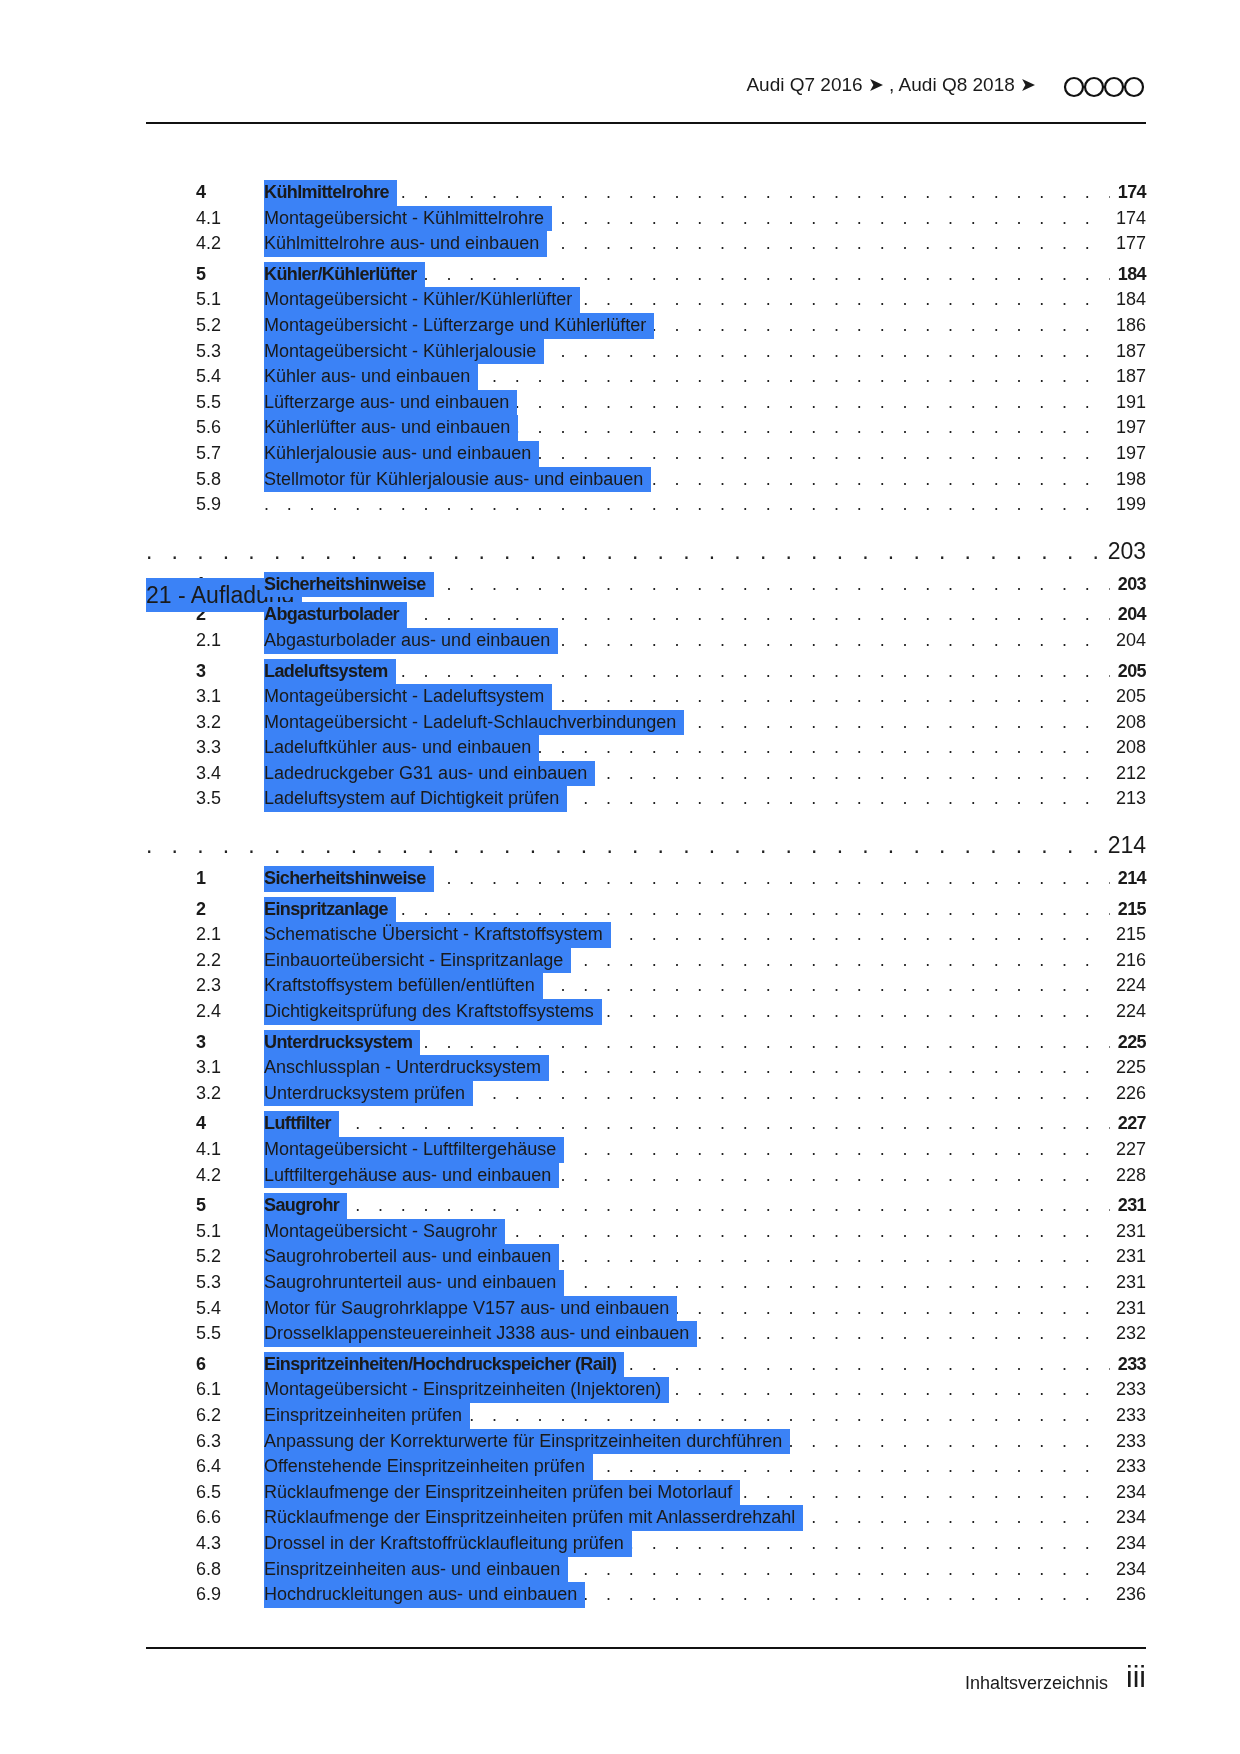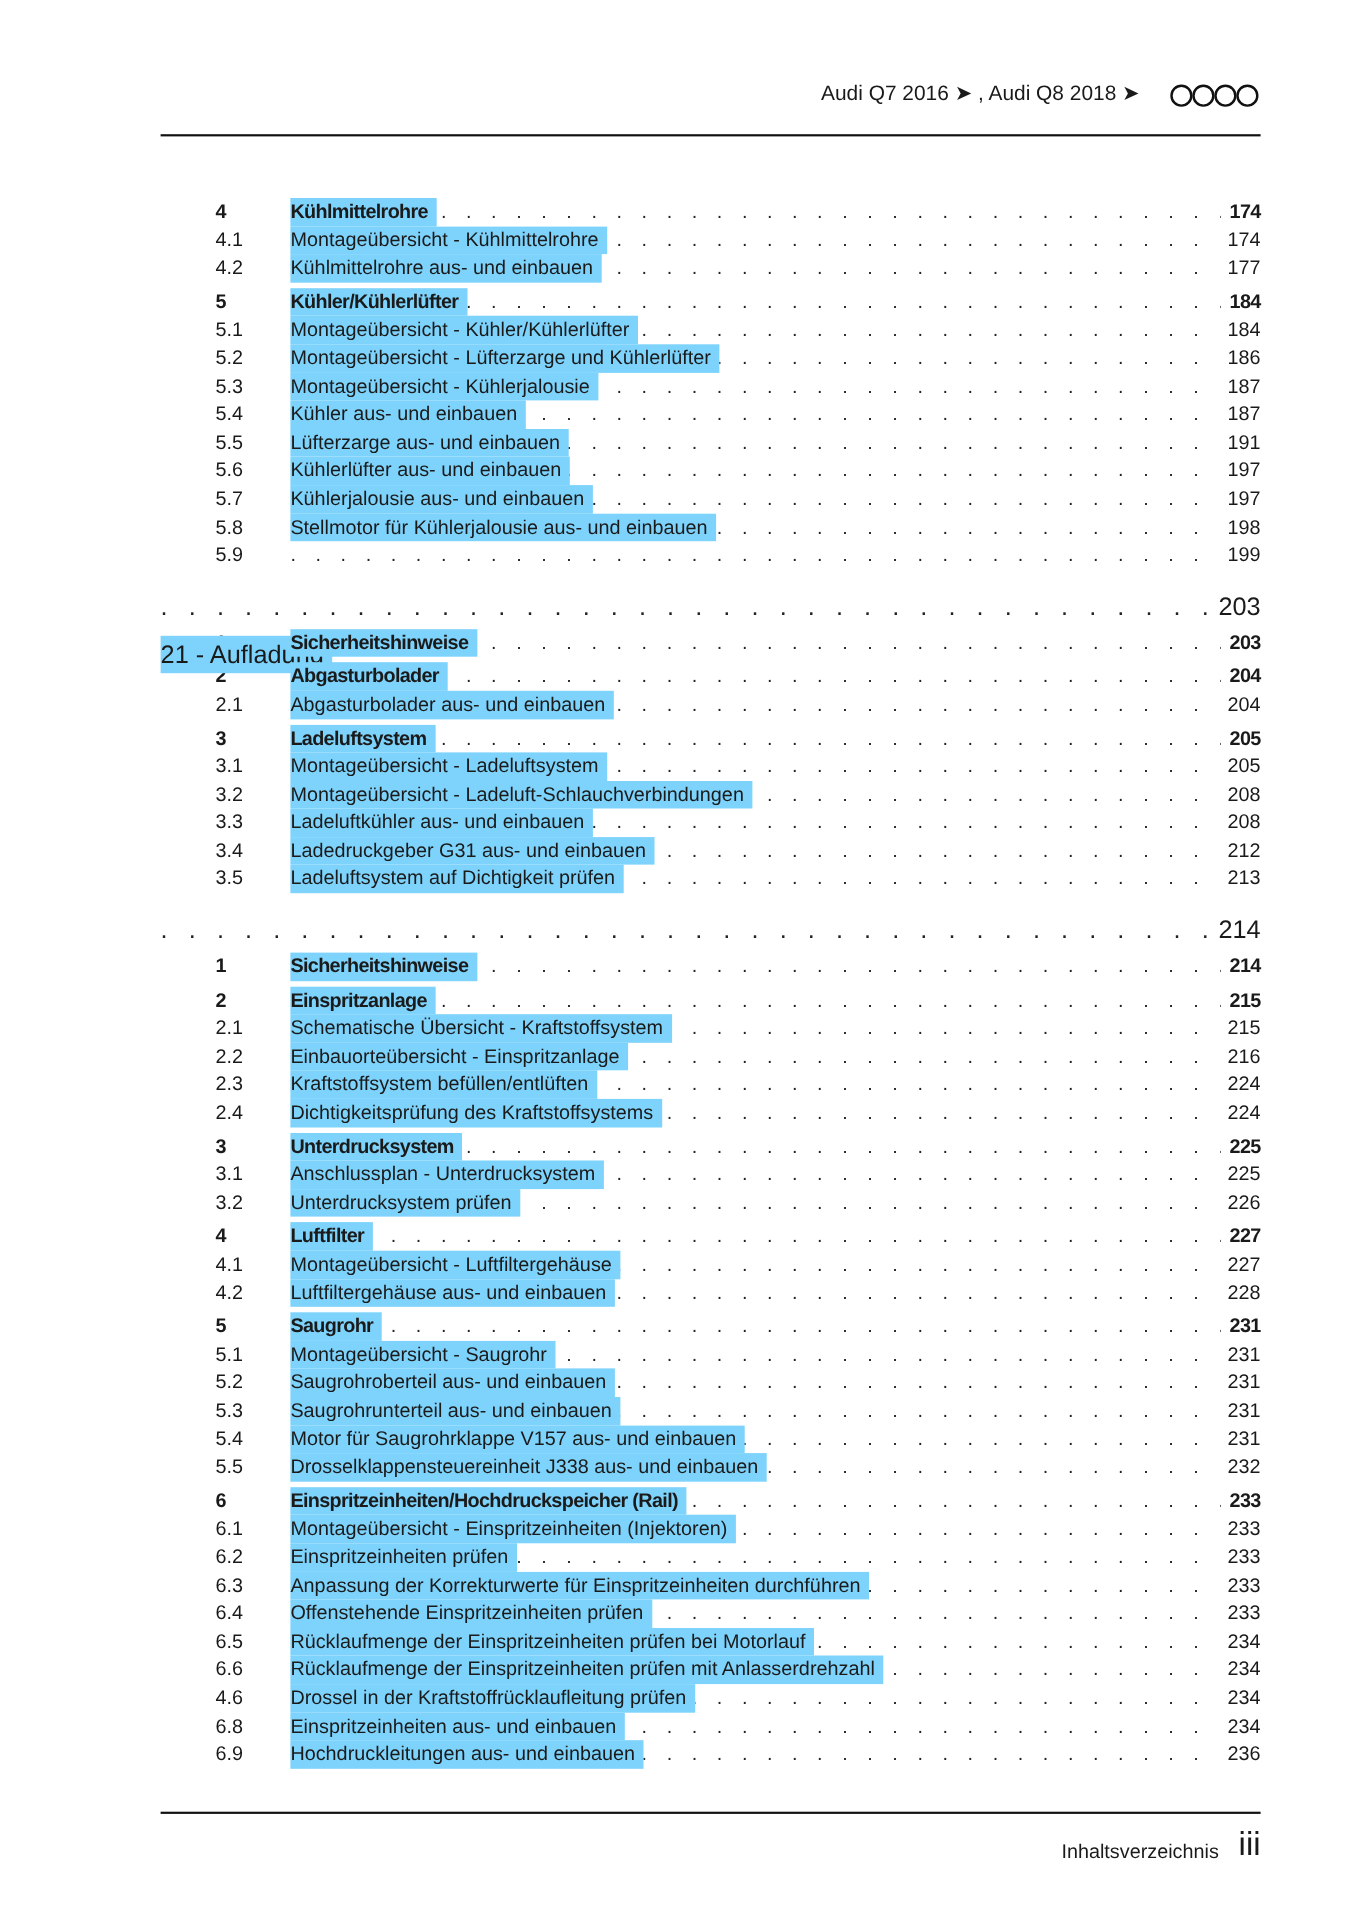--- a/index.html
+++ b/index.html
@@ -7,21 +7,21 @@
 
   .header { position: absolute; left: 146px; top: 70px; width: 1000px; height: 52px; }
   .header-line1 { position: absolute; right: 110px; top: 3px; font-size: 19px; white-space: nowrap; }
   .header-line2 { position: absolute; right: 110px; top: 27px; font-size: 19px; white-space: nowrap; }
   .header-rule { position: absolute; left: 0; right: 0; top: 52px; height: 2px; background: #111; }
   .logo { position: absolute; right: 0; top: 6px; width: 84px; height: 22px; }
 
   .toc { position: absolute; left: 146px; top: 180px; width: 1000px; }
   .row { position: relative; height: 25.6px; font-size: 18px; line-height: 25.6px; white-space: nowrap; }
   .row .num { position: absolute; left: 50px; }
-  .row .title { position: absolute; left: 118px; background: #7dd3fc; padding-right: 8px; z-index: 2; }
+  .row .title { position: absolute; left: 118px; background: #3b82f6; padding-right: 8px; z-index: 2; }
   .row .page { position: absolute; right: 0; background: #fff; padding-left: 8px; z-index: 2; }
   .row .leader { position: absolute; left: 118px; right: 36px; top: 0; overflow: hidden; z-index: 1; letter-spacing: 6.4px; color: #222; }
   .row.bold .num, .row.bold .title, .row.bold .page { font-weight: bold; letter-spacing: -0.6px; }
   .row.section-gap { margin-top: 5px; }
 
   .row.chapter { height: 34px; line-height: 34px; font-size: 23px; margin-top: 16px; margin-bottom: 4px; }
   .row.chapter .title { left: 0; margin-top: 44px; }
   .row.chapter .leader { left: 0; right: 40px; }
 
   .footer-rule { position: absolute; left: 146px; width: 1000px; top: 1647px; height: 2px; background: #111; }
@@ -327,21 +327,21 @@
       <span class="title">Rücklaufmenge der Einspritzeinheiten prüfen bei Motorlauf</span>
       <span class="page">234</span>
     </div>
     <div class="row">
       <span class="num">6.6</span>
       <span class="leader">. . . . . . . . . . . . . . . . . . . . . . . . . . . . . . . . . . . . . . . . . . . . . . . . . . . . . . . . . . . . . . . . . . . . . . . . . . . . . . . . . . . . . . . . . . . . . . . . . . . . . . . . . . . . . . . . . . .</span>
       <span class="title">Rücklaufmenge der Einspritzeinheiten prüfen mit Anlasserdrehzahl</span>
       <span class="page">234</span>
     </div>
     <div class="row">
-      <span class="num">4.6</span>
+      <span class="num">4.3</span>
       <span class="leader">. . . . . . . . . . . . . . . . . . . . . . . . . . . . . . . . . . . . . . . . . . . . . . . . . . . . . . . . . . . . . . . . . . . . . . . . . . . . . . . . . . . . . . . . . . . . . . . . . . . . . . . . . . . . . . . . . . .</span>
       <span class="title">Drossel in der Kraftstoffrücklaufleitung prüfen</span>
       <span class="page">234</span>
     </div>
     <div class="row">
       <span class="num">6.8</span>
       <span class="leader">. . . . . . . . . . . . . . . . . . . . . . . . . . . . . . . . . . . . . . . . . . . . . . . . . . . . . . . . . . . . . . . . . . . . . . . . . . . . . . . . . . . . . . . . . . . . . . . . . . . . . . . . . . . . . . . . . . .</span>
       <span class="title">Einspritzeinheiten aus- und einbauen</span>
       <span class="page">234</span>
     </div>

